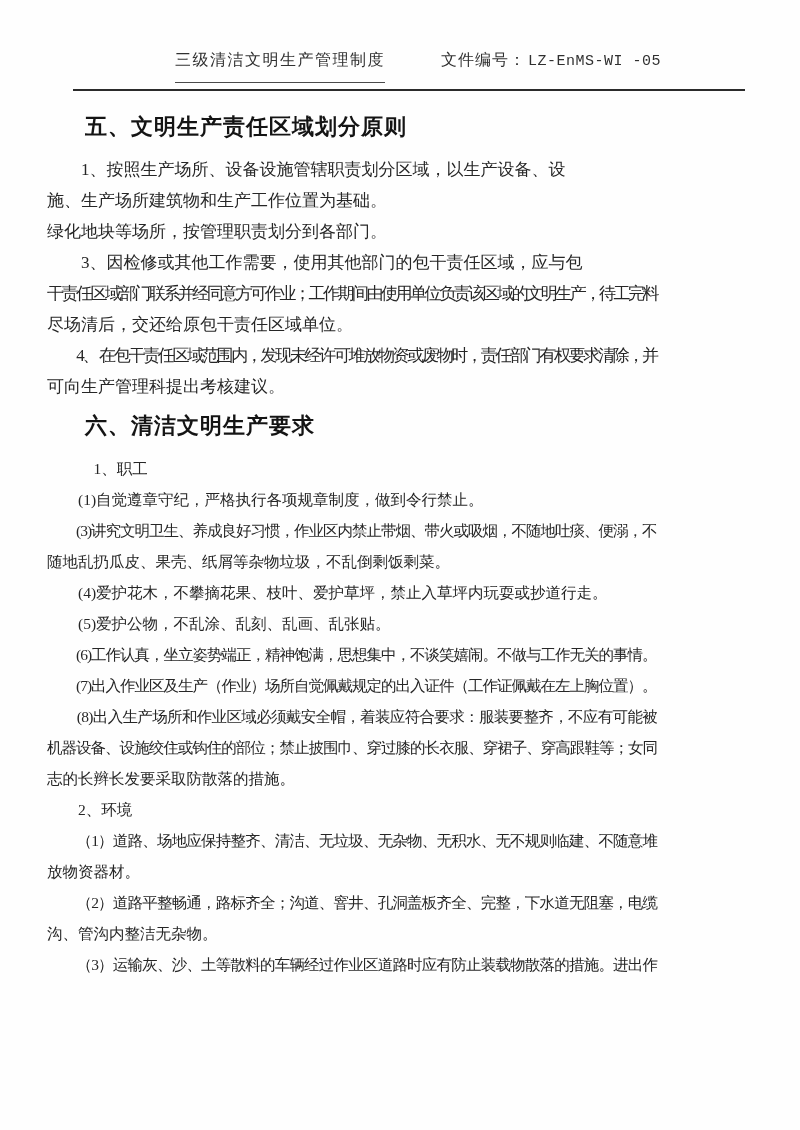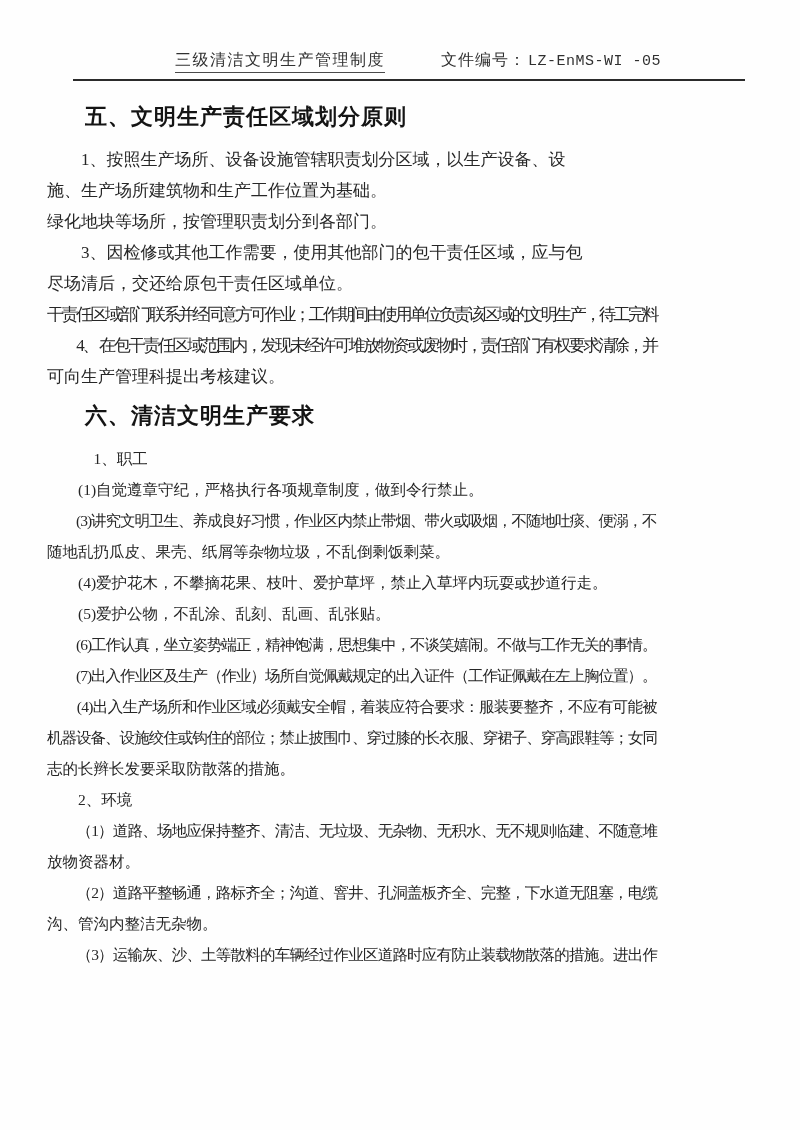--- a/index.html
+++ b/index.html
@@ -18,21 +18,21 @@
     padding-top: 50px;
     margin: 0 60px 0 175px;
     display: flex;
     align-items: baseline;
     font-size: 16px;
     color: #303030;
   }
   .doc-title {
     letter-spacing: 1.5px;
     border-bottom: 1px solid #4a4a4a;
-    padding-bottom: 1px;
+    padding-bottom: 11px;
   }
   .file-label { margin-left: 56px; letter-spacing: 1px; }
   .file-value {
     margin-left: 2px;
     font-family: "Liberation Mono", "DejaVu Sans Mono", monospace;
     font-size: 15px;
     letter-spacing: 0.5px;
   }
   .rule {
     margin: 6px 55px 0 73px;
@@ -76,39 +76,39 @@
 
   <main class="content">
 
     <section id="sec-0">
       <h2 class="heading">五、文明生产责任区域划分原则</h2>
       <div class="lines s5">
           <div class="line">　　1、按照生产场所、设备设施管辖职责划分区域，以生产设备、设</div>
           <div class="line">施、生产场所建筑物和生产工作位置为基础。</div>
           <div class="line">绿化地块等场所，按管理职责划分到各部门。</div>
           <div class="line">　　3、因检修或其他工作需要，使用其他部门的包干责任区域，应与包</div>
+          <div class="line" style="letter-spacing: -2.47619px;">干责任区域部门联系并经同意方可作业；工作期间由使用单位负责该区域的文明生产，待工完料</div>
           <div class="line">尽场清后，交还给原包干责任区域单位。</div>
-          <div class="line" style="letter-spacing: -2.47619px;">干责任区域部门联系并经同意方可作业；工作期间由使用单位负责该区域的文明生产，待工完料</div>
           <div class="line" style="letter-spacing: -2.32558px;">　　4、 在包干责任区域范围内，发现未经许可堆放物资或废物时，责任部门有权要求清除，并</div>
           <div class="line">可向生产管理科提出考核建议。</div>
         </div>
     </section>
 
     <section id="sec-1">
       <h2 class="heading">六、清洁文明生产要求</h2>
       <div class="lines s6">
           <div class="line">　　　1、职工</div>
           <div class="line">　　(1)自觉遵章守纪，严格执行各项规章制度，做到令行禁止。</div>
           <div class="line" style="letter-spacing: -1px;">　　(3)讲究文明卫生、养成良好习惯，作业区内禁止带烟、带火或吸烟，不随地吐痰、便溺，不</div>
           <div class="line">随地乱扔瓜皮、果壳、纸屑等杂物垃圾，不乱倒剩饭剩菜。</div>
           <div class="line">　　(4)爱护花木，不攀摘花果、枝叶、爱护草坪，禁止入草坪内玩耍或抄道行走。</div>
           <div class="line">　　(5)爱护公物，不乱涂、乱刻、乱画、乱张贴。</div>
           <div class="line" style="letter-spacing: -1px;">　　(6)工作认真，坐立姿势端正，精神饱满，思想集中，不谈笑嬉闹。不做与工作无关的事情。</div>
           <div class="line" style="letter-spacing: -1px;">　　(7)出入作业区及生产（作业）场所自觉佩戴规定的出入证件（工作证佩戴在左上胸位置）。</div>
-          <div class="line" style="letter-spacing: -0.651163px;">　　(4)出入生产场所和作业区域必须戴安全帽，着装应符合要求：服装要整齐，不应有可能被</div>
+          <div class="line" style="letter-spacing: -0.651163px;">　　(8)出入生产场所和作业区域必须戴安全帽，着装应符合要求：服装要整齐，不应有可能被</div>
           <div class="line" style="letter-spacing: -0.97619px;">机器设备、设施绞住或钩住的部位；禁止披围巾、穿过膝的长衣服、穿裙子、穿高跟鞋等；女同</div>
           <div class="line">志的长辫长发要采取防散落的措施。</div>
           <div class="line">　　2、环境</div>
           <div class="line" style="letter-spacing: -0.785714px;">　　（1）道路、场地应保持整齐、清洁、无垃圾、无杂物、无积水、无不规则临建、不随意堆</div>
           <div class="line">放物资器材。</div>
           <div class="line" style="letter-spacing: -0.785714px;">　　（2）道路平整畅通，路标齐全；沟道、窨井、孔洞盖板齐全、完整，下水道无阻塞，电缆</div>
           <div class="line">沟、管沟内整洁无杂物。</div>
           <div class="line" style="letter-spacing: -0.785714px;">　　（3）运输灰、沙、土等散料的车辆经过作业区道路时应有防止装载物散落的措施。进出作</div>
         </div>
     </section>

